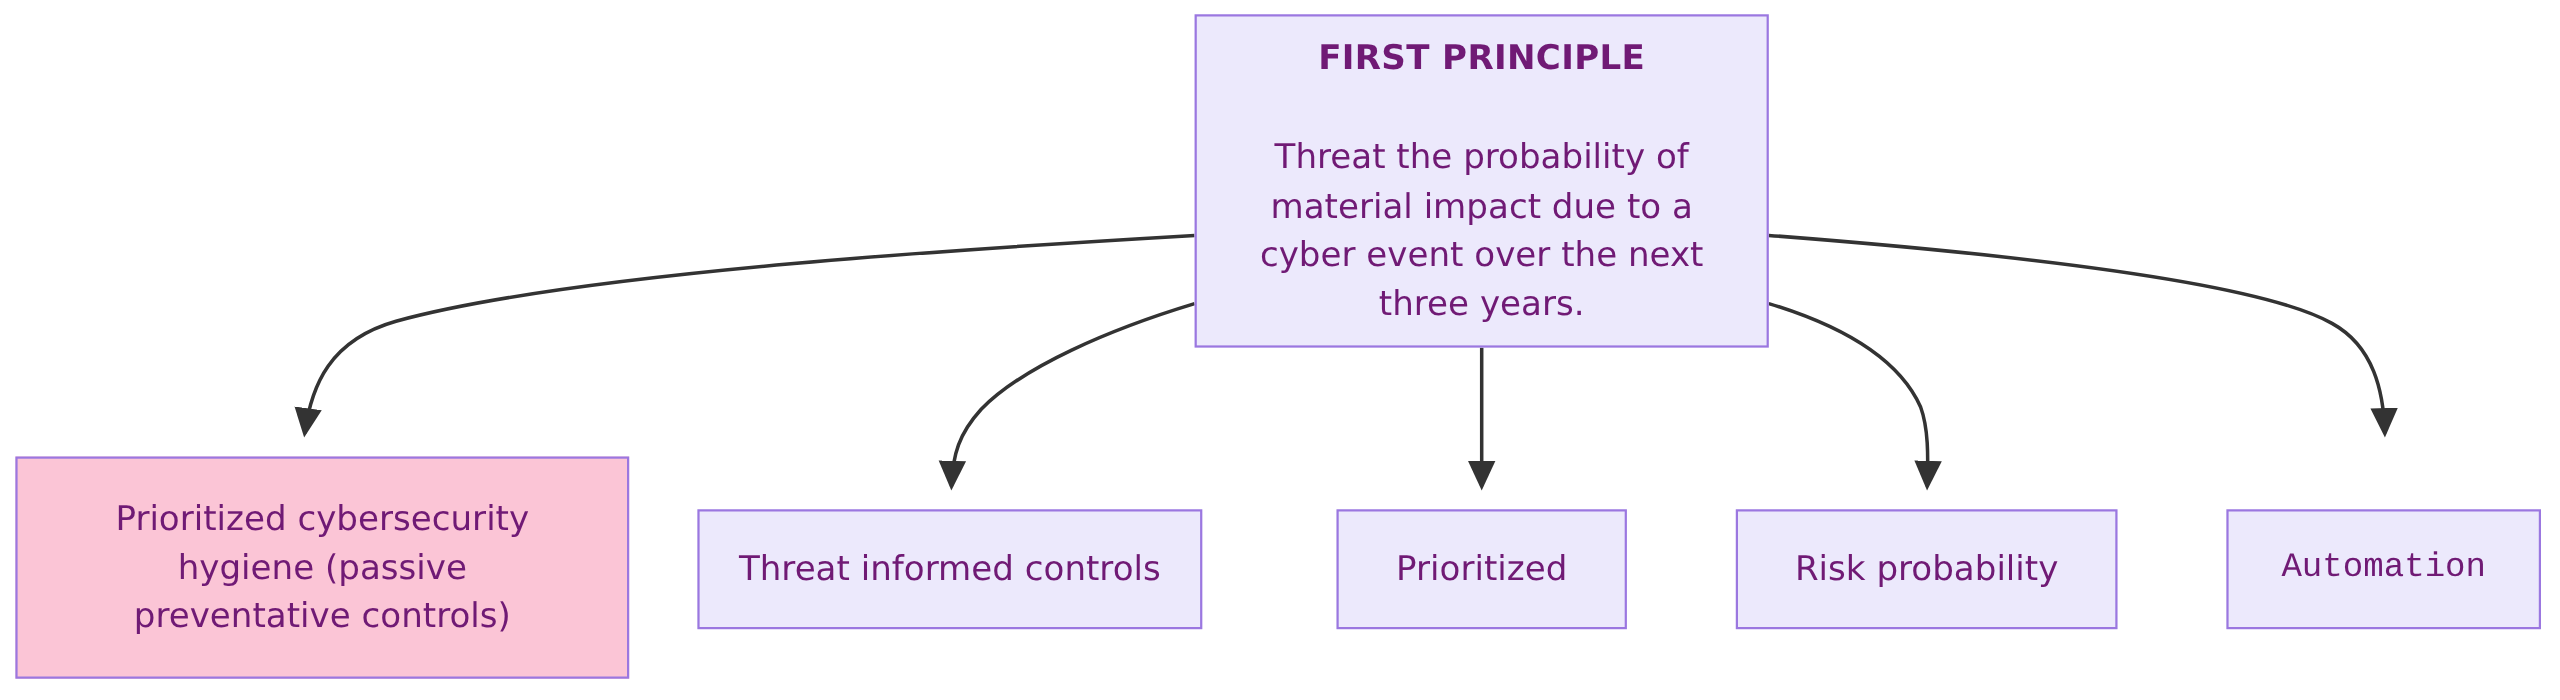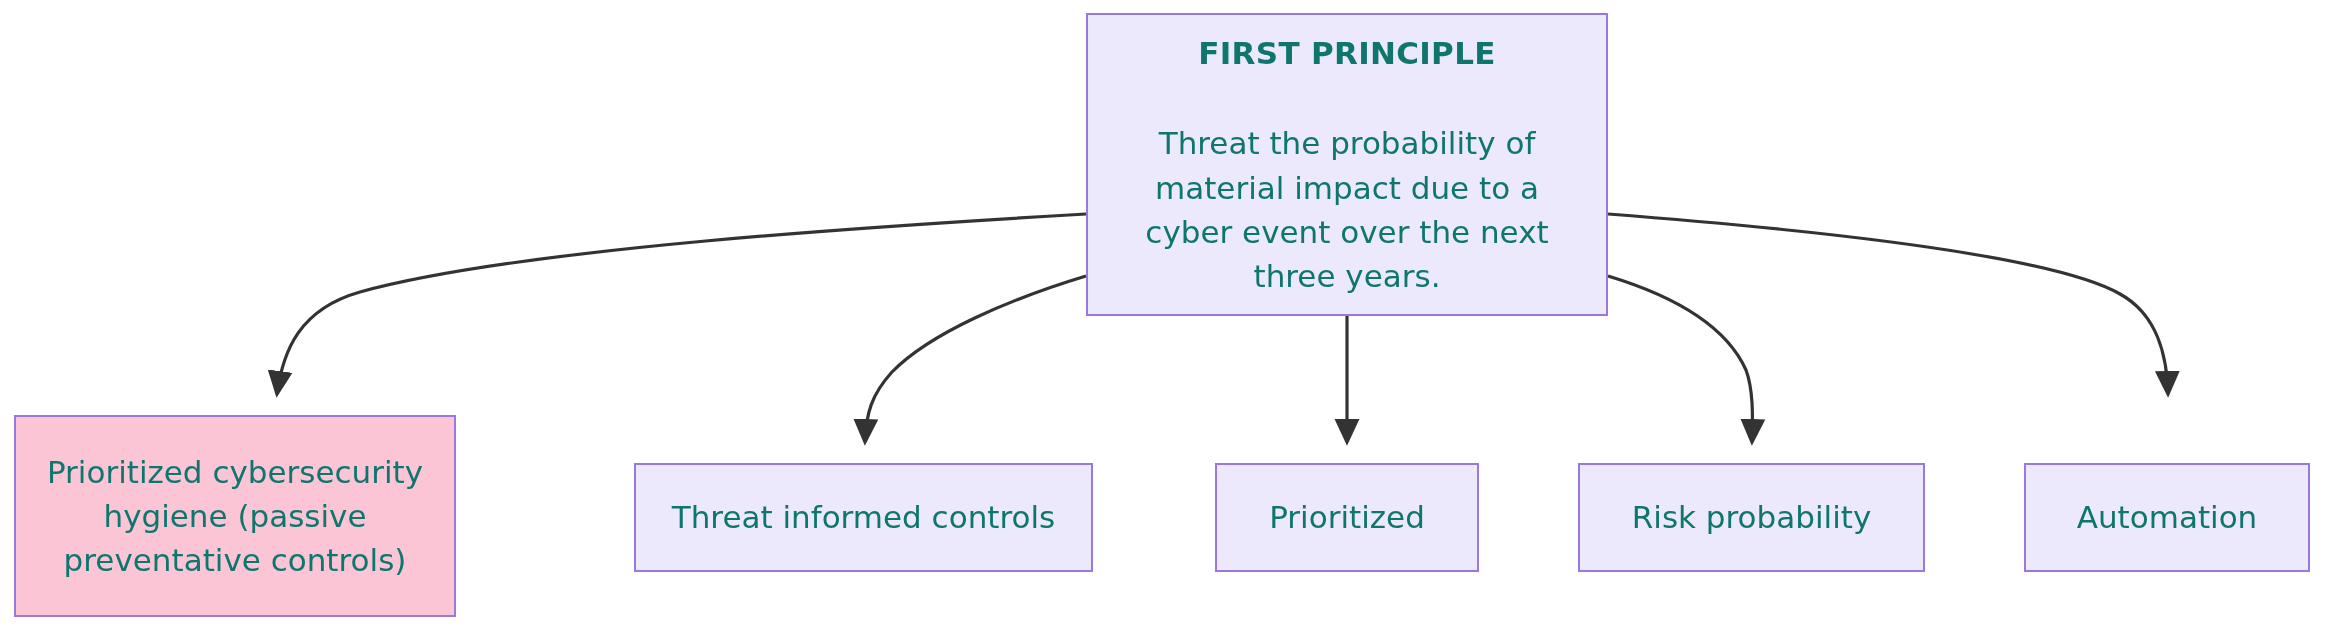--- a/index.html
+++ b/index.html
@@ -24,21 +24,21 @@
   }
   .node{
     position:absolute;
     box-sizing:border-box;
     border:2px solid #9B77E0;
     background:#ECE9FC;
     display:flex;
     align-items:center;
     justify-content:center;
     text-align:center;
-    color:#0f766e;
+    color:#701a75;
     font-size:31px;
     line-height:1.42;
     padding:4px 14px;
   }
   .node.pink{
     background:#FBC5D6;
     border-color:#9B77E0;
   }
   .node-text{
     display:block;
@@ -51,25 +51,25 @@
     letter-spacing:0.3px;
     margin-bottom:2px;
   }
   .node-body{
     display:block;
     white-space:pre-line;
   }
 
   
   #node-root      { left:1086px; top:13px;  width:522px; height:303px; }
-  #node-hygiene   { left:14px;   top:415px; width:442px; height:202px; }
+  #node-hygiene   { left:14px;   top:415px; width:558px; height:202px; }
   #node-threat    { left:634px;  top:463px; width:459px; height:109px; }
   #node-resilience{ left:1215px; top:463px; width:264px; height:109px; }
   #node-risk      { left:1578px; top:463px; width:347px; height:109px; }
-  #node-automation{ left:2024px; top:463px; width:286px; height:109px; }
+  #node-automation{ left:2024px; top:463px; width:286px; height:109px;font-family:Liberation Mono, monospace; }
 </style>
 </head>
 <body>
 
 <div id="canvas">
 
   <svg id="edge-layer" viewBox="0 0 2327 636" width="2327" height="636" xmlns="http://www.w3.org/2000/svg">
     <defs>
       <marker id="arrowhead" markerWidth="9" markerHeight="9" refX="7.2" refY="4.5" orient="auto" markerUnits="strokeWidth">
         <path d="M0,0.6 L8.4,4.5 L0,8.4 z" fill="#333333"></path>

